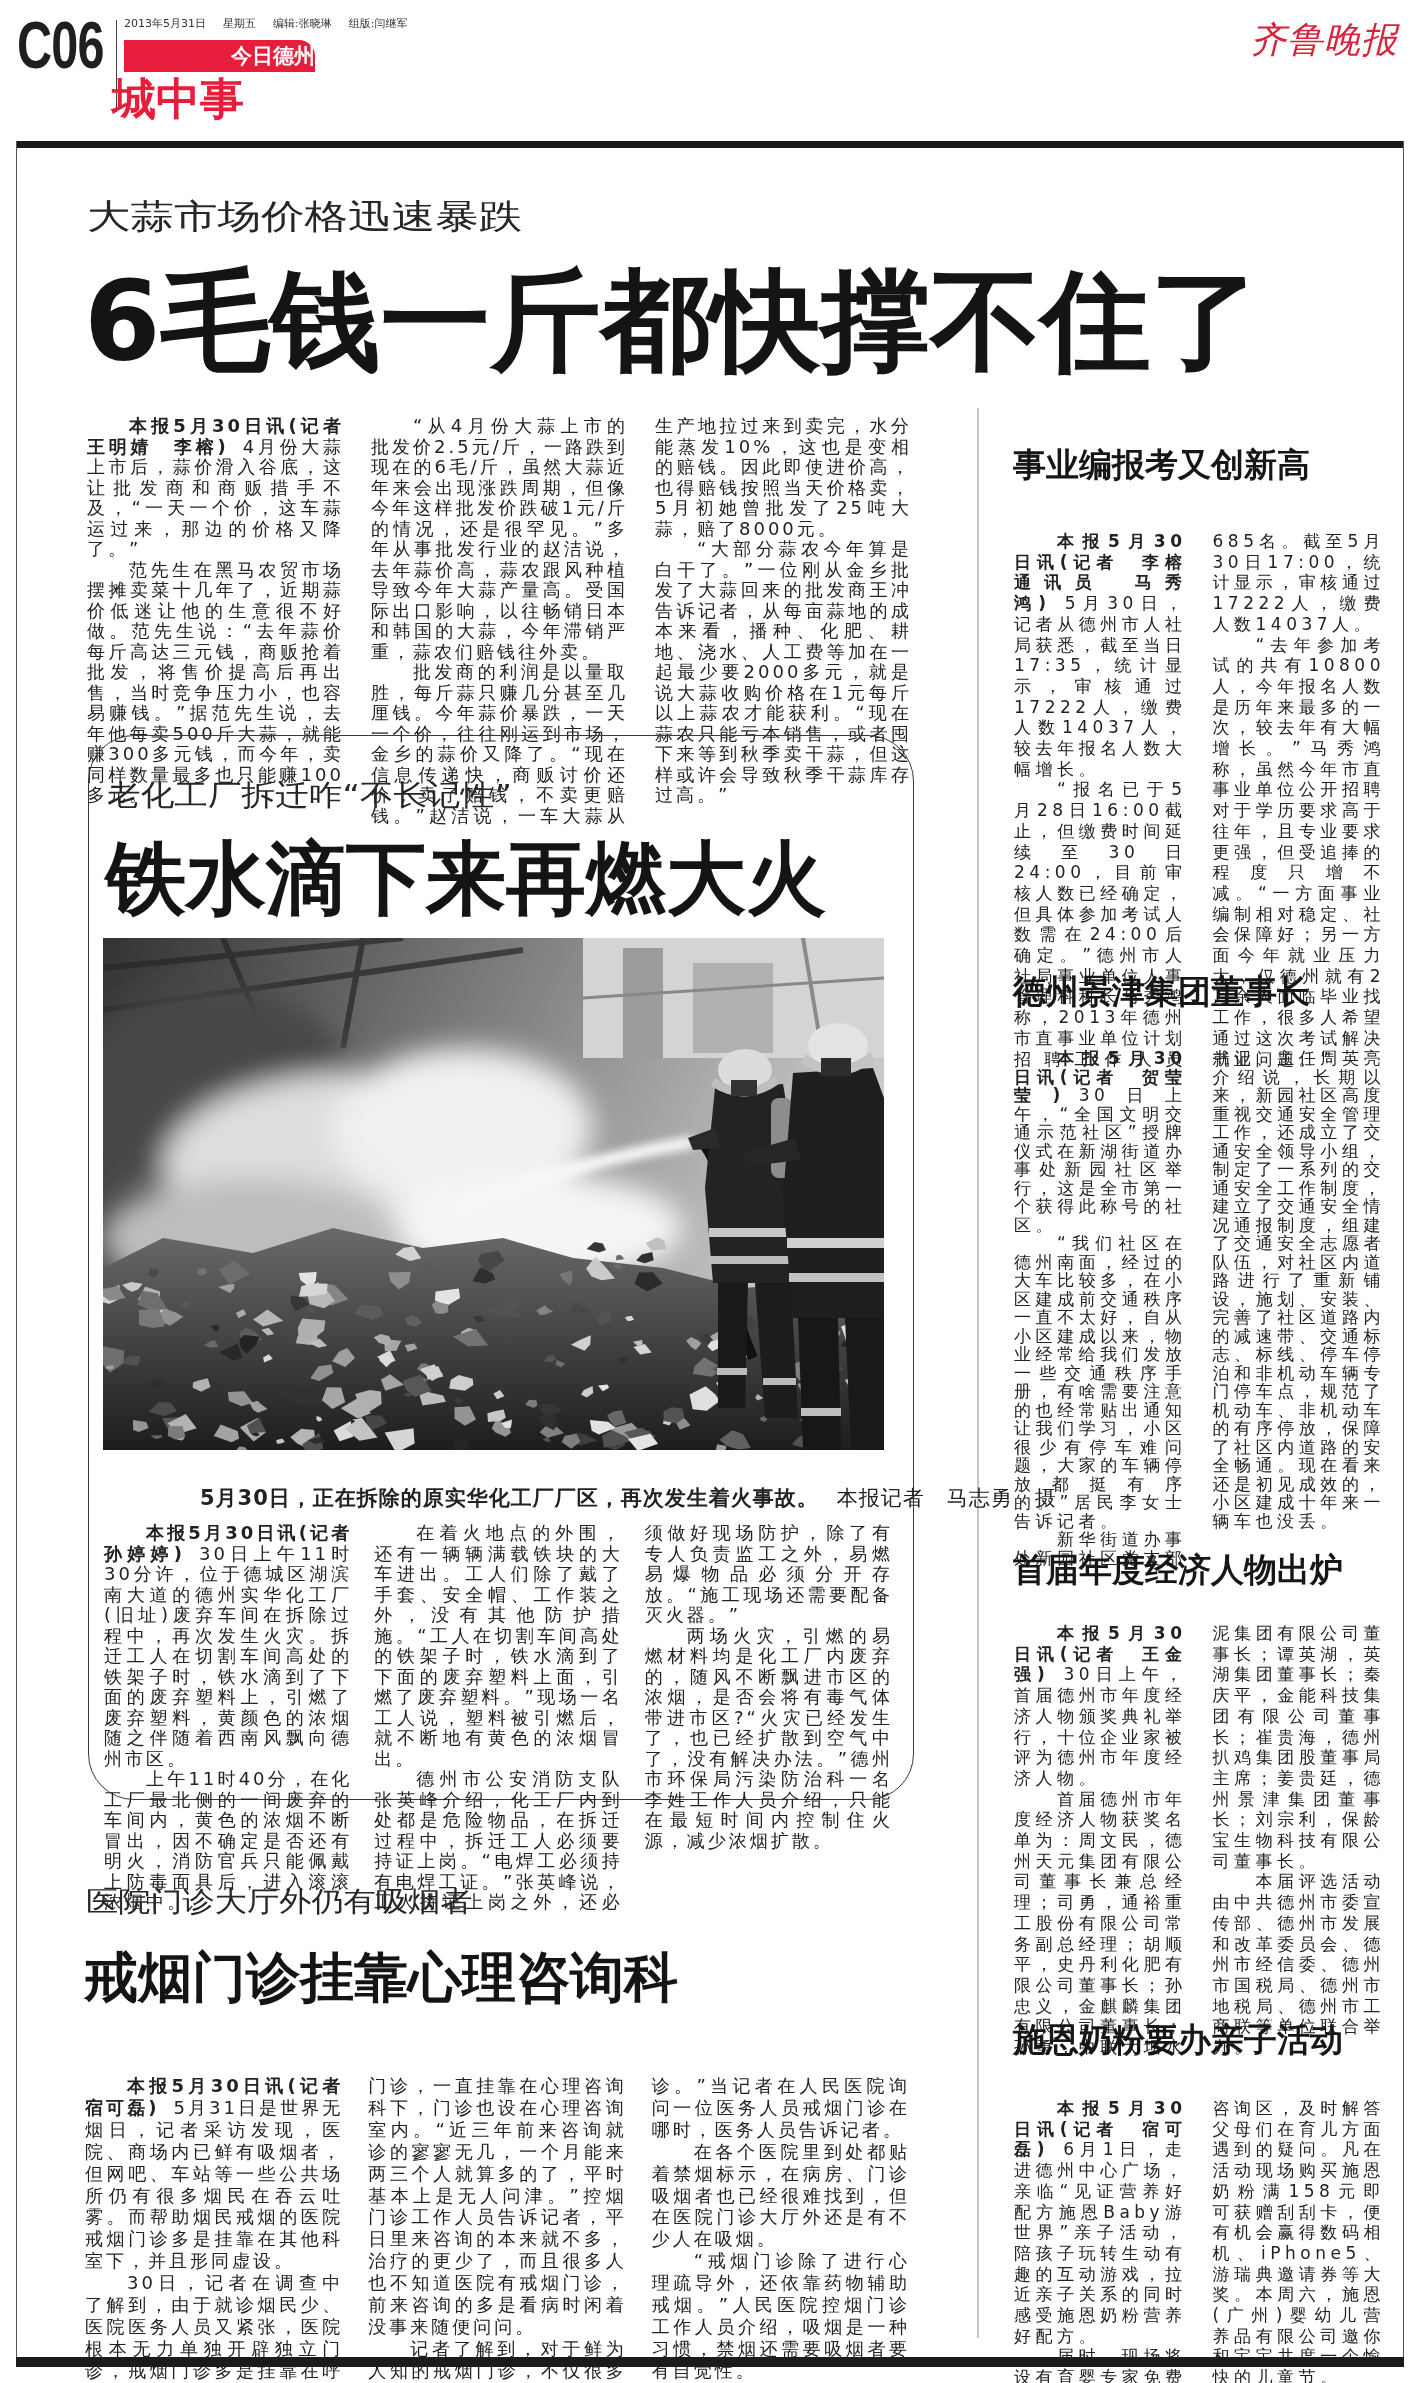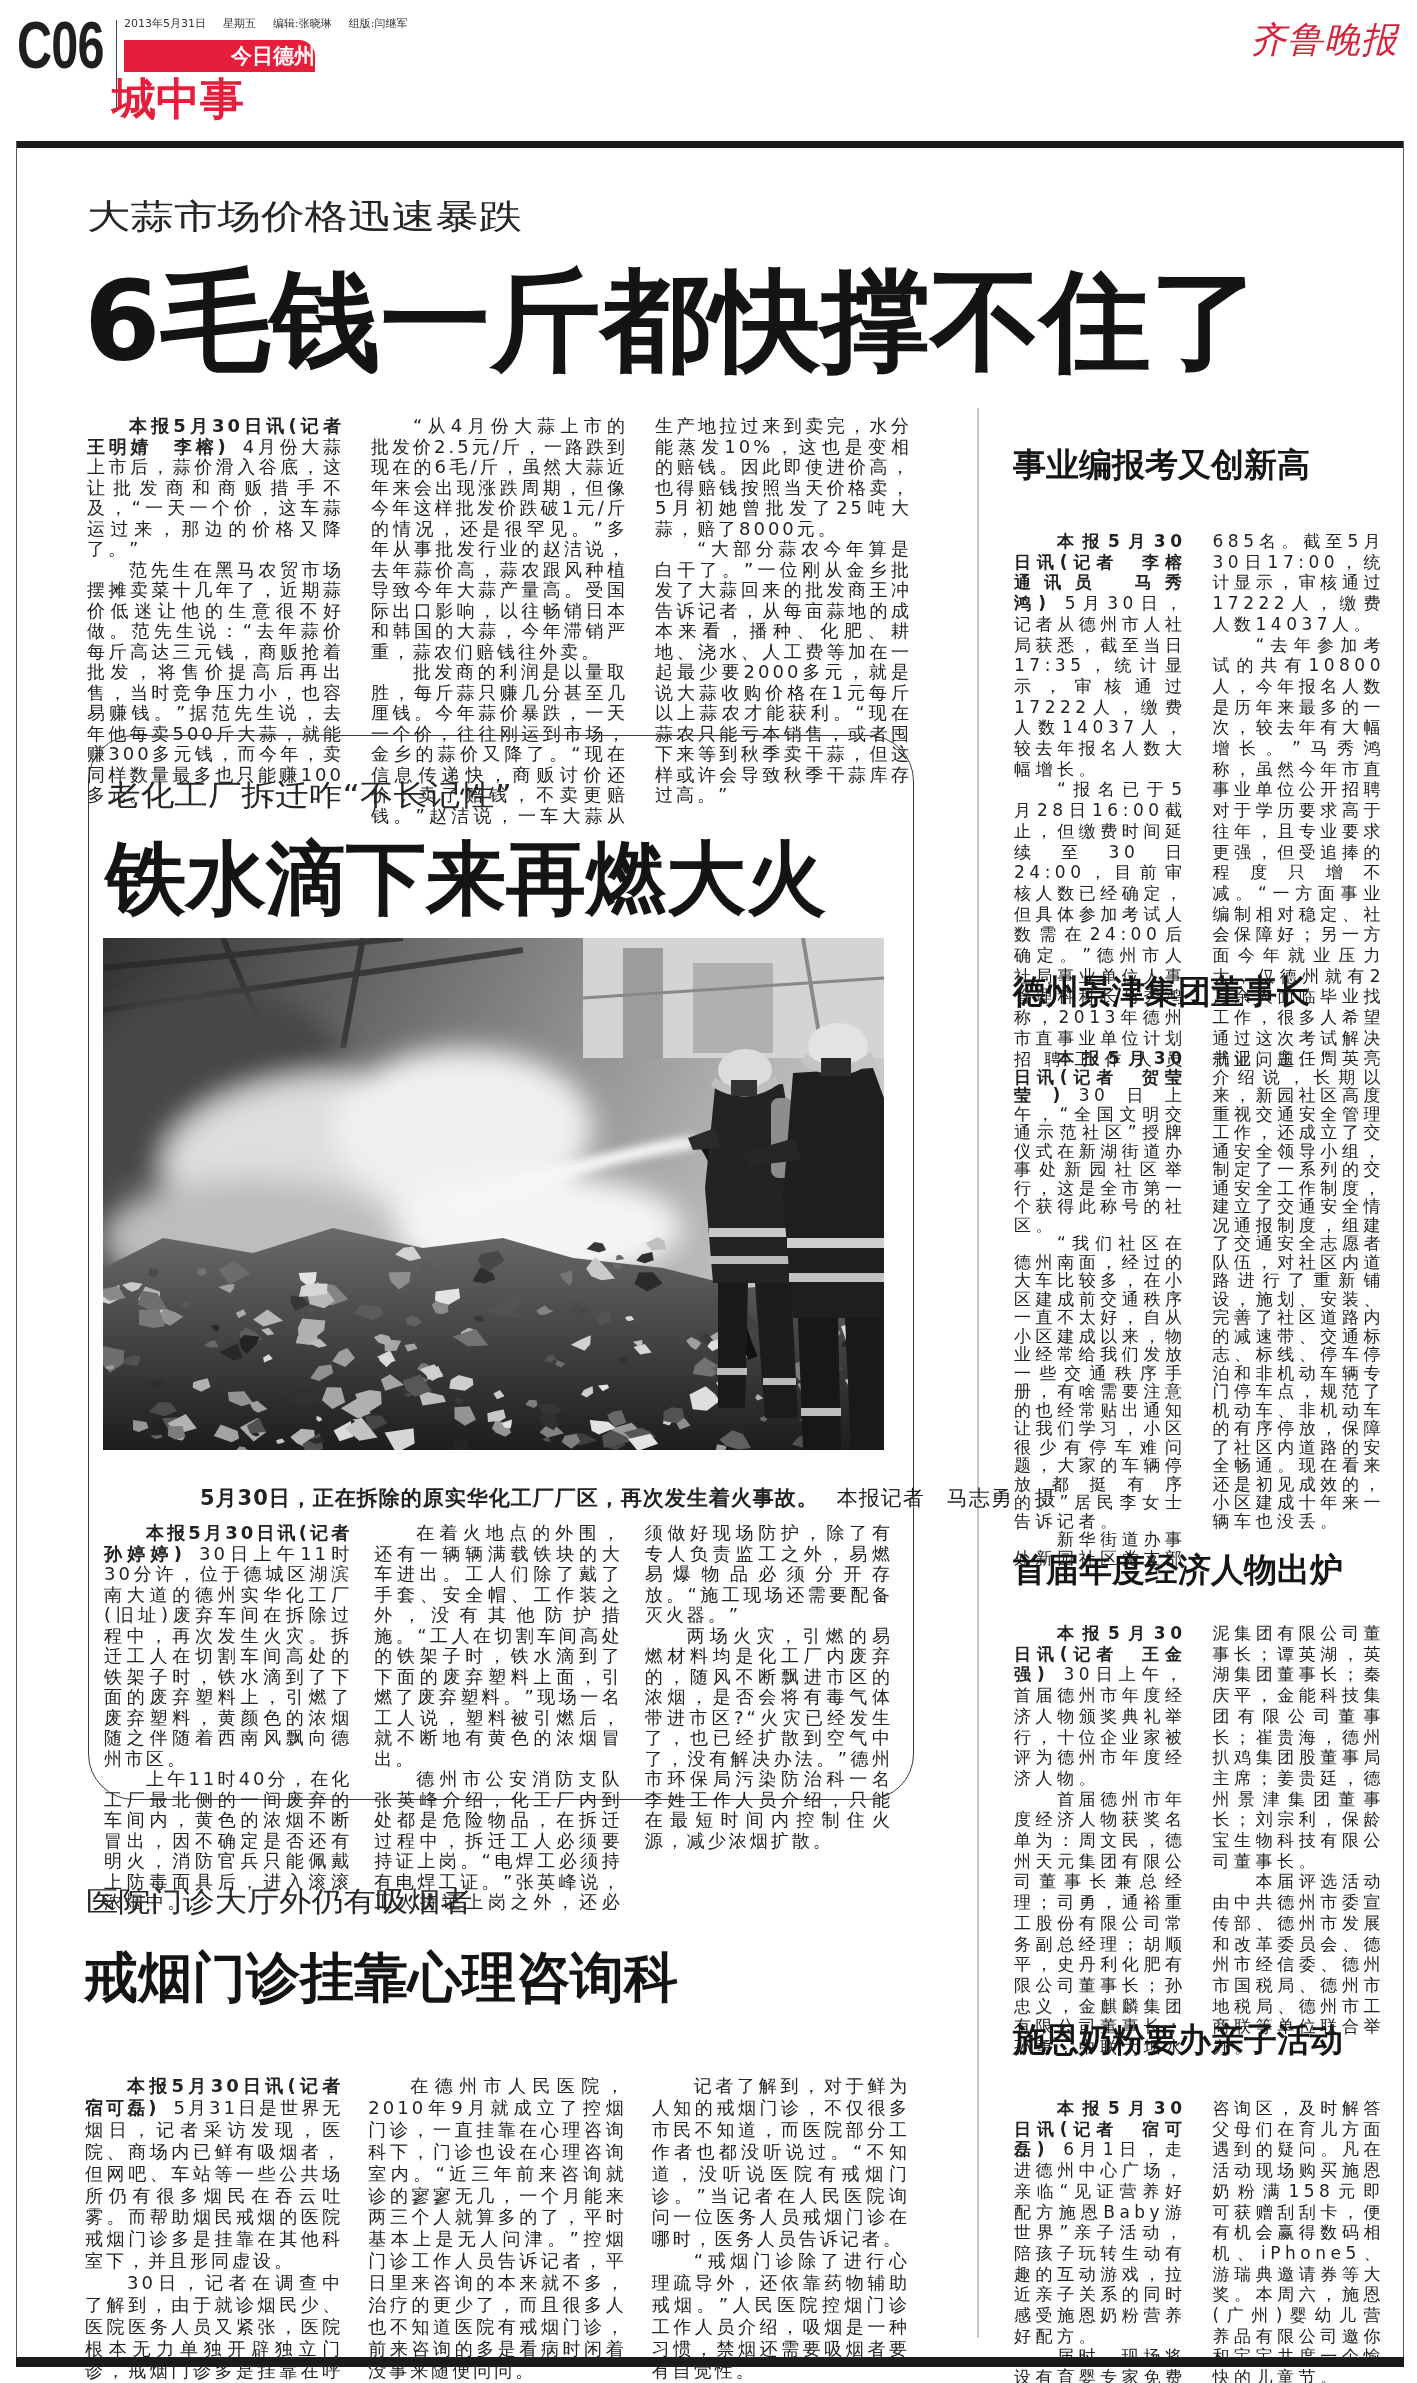--- a/index.html
+++ b/index.html
@@ -359,20 +359,21 @@
     <p>两场火灾，引燃的易燃材料均是化工厂内废弃的，随风不断飘进市区的浓烟，是否会将有毒气体带进市区?“火灾已经发生了，也已经扩散到空气中了，没有解决办法。”德州市环保局污染防治科一名李姓工作人员介绍，只能在最短时间内控制住火源，减少浓烟扩散。</p>
   </div>
 
   <div class="abs kicker k3">医院门诊大厅外仍有吸烟者</div>
   <div class="abs hl h3">戒烟门诊挂靠心理咨询科</div>
   <div class="abs body b3">
     <p><span class="lead">本报5月30日讯(记者　宿可磊)</span><span>5月31日是世界无烟日，记者采访发现，医院、商场内已鲜有吸烟者，但网吧、车站等一些公共场所仍有很多烟民在吞云吐雾。而帮助烟民戒烟的医院戒烟门诊多是挂靠在其他科室下，并且形同虚设。</span></p>
     <p>30日，记者在调查中了解到，由于就诊烟民少、医院医务人员又紧张，医院根本无力单独开辟独立门诊，戒烟门诊多是挂靠在呼吸科或是心理咨询科。</p>
     <p>在德州市人民医院，2010年9月就成立了控烟门诊，一直挂靠在心理咨询科下，门诊也设在心理咨询室内。“近三年前来咨询就诊的寥寥无几，一个月能来两三个人就算多的了，平时基本上是无人问津。”控烟门诊工作人员告诉记者，平日里来咨询的本来就不多，治疗的更少了，而且很多人也不知道医院有戒烟门诊，前来咨询的多是看病时闲着没事来随便问问。</p>
     <p>记者了解到，对于鲜为人知的戒烟门诊，不仅很多市民不知道，而医院部分工作者也都没听说过。“不知道，没听说医院有戒烟门诊。”当记者在人民医院询问一位医务人员戒烟门诊在哪时，医务人员告诉记者。</p>
+    <p>在各个医院里到处都贴着禁烟标示，在病房、门诊吸烟者也已经很难找到，但在医院门诊大厅外还是有不少人在吸烟。</p>
     <p>“戒烟门诊除了进行心理疏导外，还依靠药物辅助戒烟。”人民医院控烟门诊工作人员介绍，吸烟是一种习惯，禁烟还需要吸烟者要有自觉性。</p>
   </div>
 
   <div class="abs rh rh1">事业编报考又创新高</div>
   <div class="abs body rb rb1">
     <p><span class="lead">本报5月30日讯(记者　李榕　通讯员　马秀鸿)</span><span>5月30日，记者从德州市人社局获悉，截至当日17:35，统计显示，审核通过17222人，缴费人数14037人，较去年报名人数大幅增长。</span></p>
     <p>“报名已于5月28日16:00截止，但缴费时间延续至30日24:00，目前审核人数已经确定，但具体参加考试人数需在24:00后确定。”德州市人社局事业单位人事管理科科长马秀鸿称，2013年德州市直事业单位计划招聘工作人员685名。截至5月30日17:00，统计显示，审核通过17222人，缴费人数14037人。</p>
     <p>“去年参加考试的共有10800人，今年报名人数是历年来最多的一次，较去年有大幅增长。”马秀鸿称，虽然今年市直事业单位公开招聘对于学历要求高于往年，且专业要求更强，但受追捧的程度只增不减。“一方面事业编制相对稳定、社会保障好；另一方面今年就业压力大，仅德州就有2万余人面临毕业找工作，很多人希望通过这次考试解决就业问题。”</p>
   </div>
 

